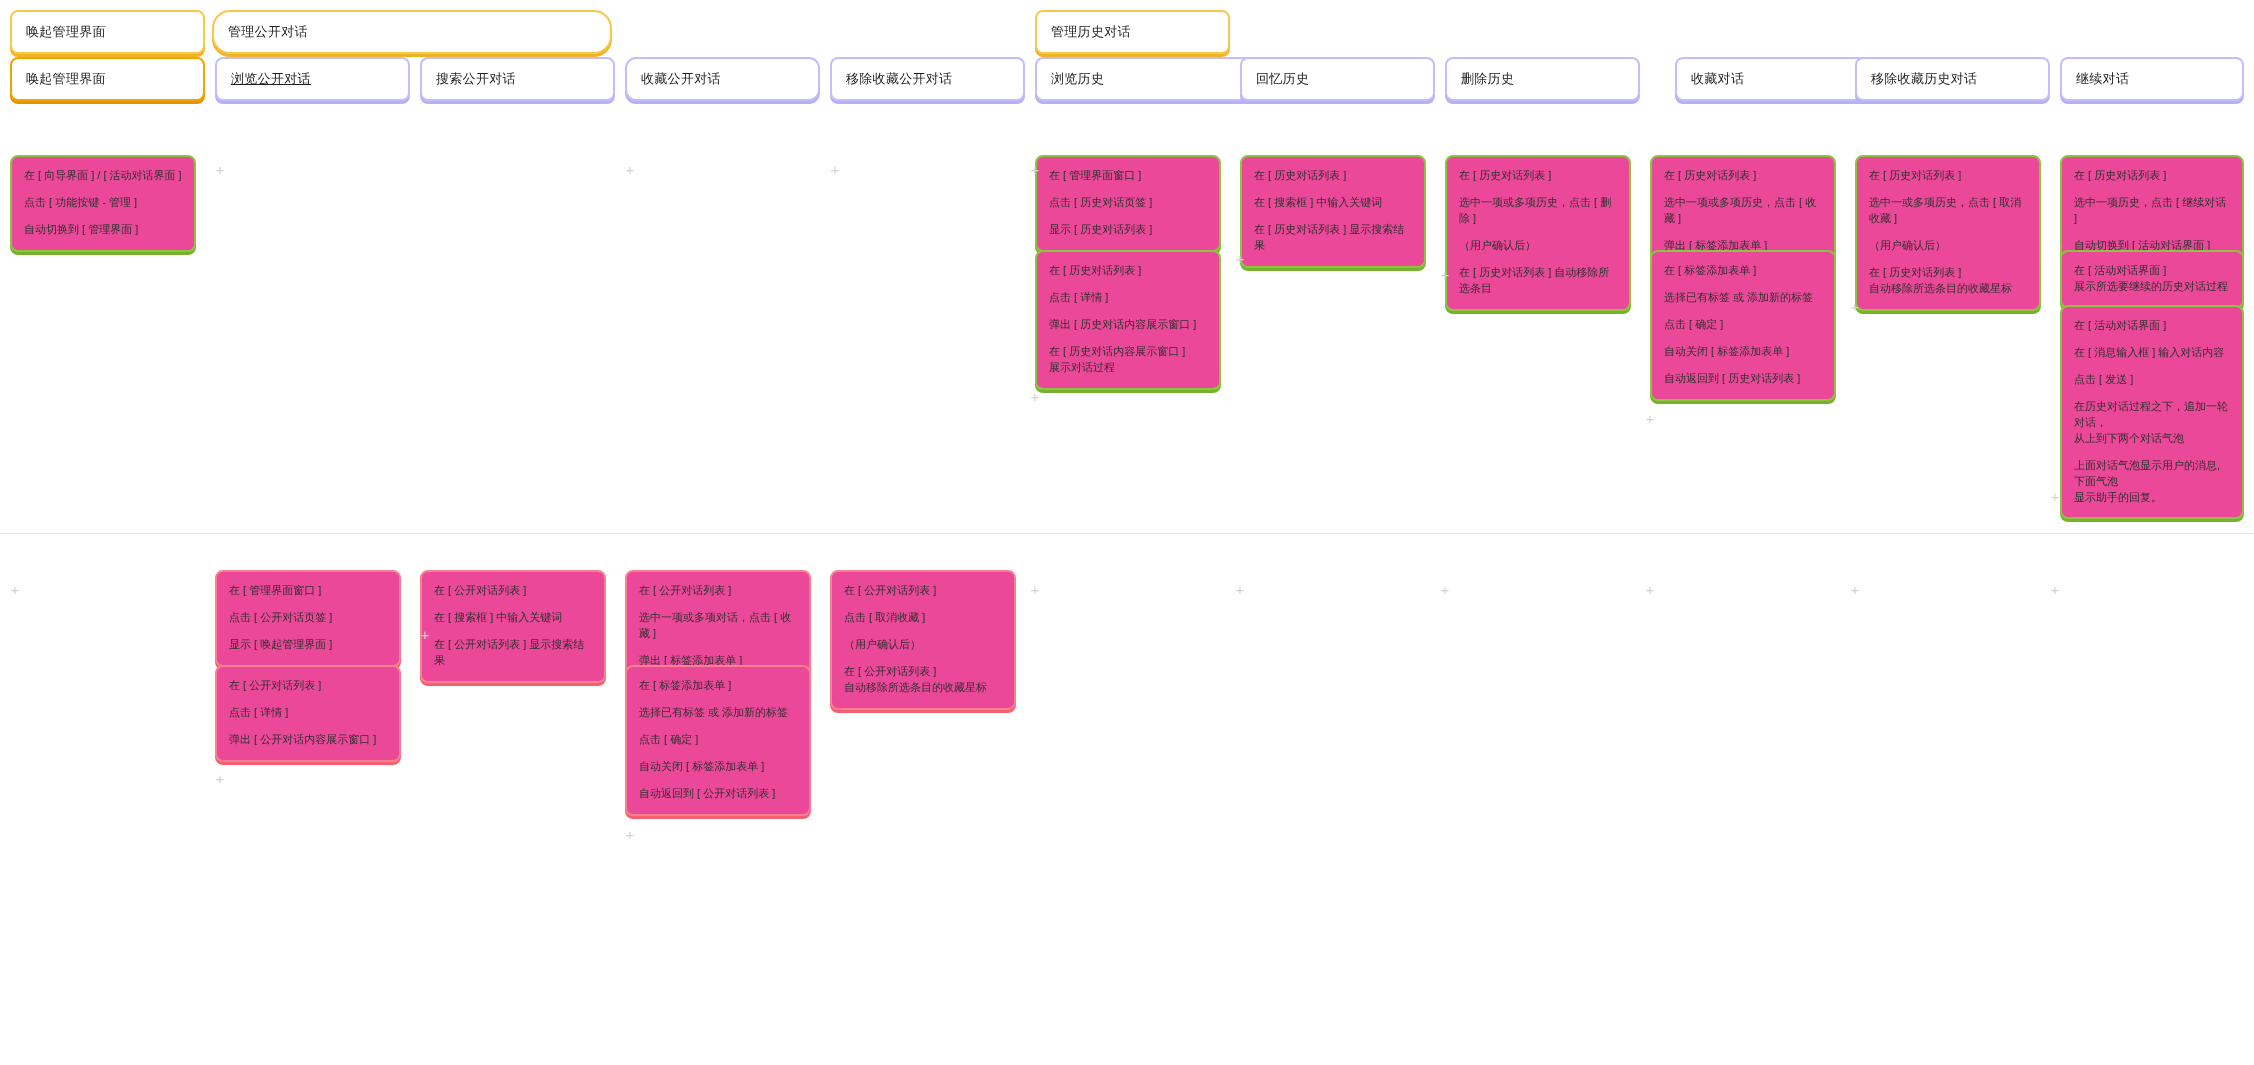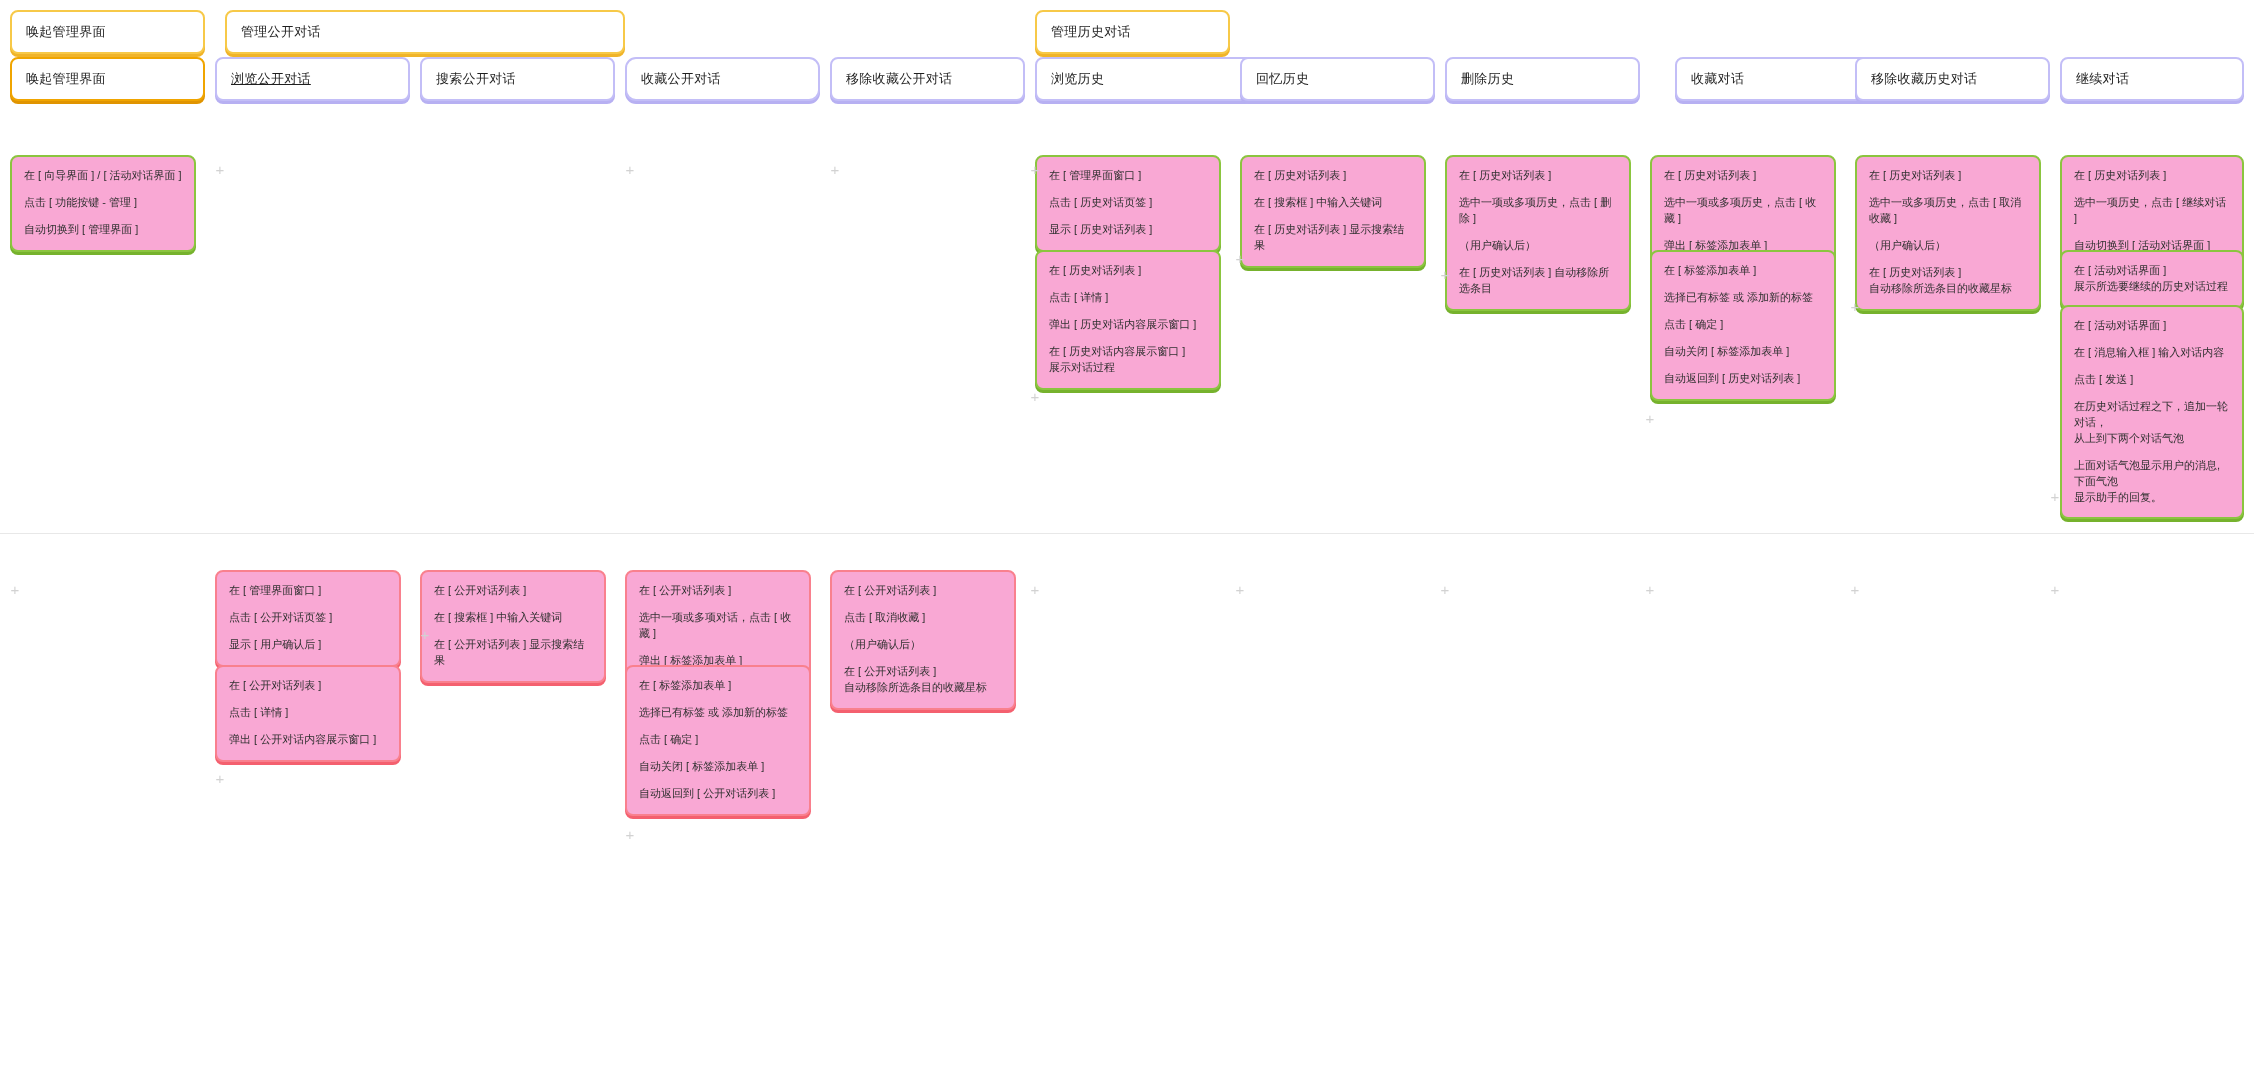--- a/index.html
+++ b/index.html
@@ -38,21 +38,21 @@
   .chip.step {
     border: 2px solid #C3BEF7;
     box-shadow: 0 3px 0 0 #B7B0F2;
   }
 
   
   .card {
     position: absolute;
     width: 186px;
     border-radius: 8px;
-    background: #f9a8d4;
+    background: #ec4899;
     padding: 11px 12px 12px 12px;
     font-size: 11px;
     line-height: 1.45;
     color: #303030;
   }
   .card.green {
     border: 2px solid #8BC53F;
     box-shadow: 0 3px 0 0 #76B22D;
   }
   .card.red {
@@ -79,21 +79,21 @@
     text-align: center;
     user-select: none;
   }
 </style>
 </head>
 <body>
 
 <div id="board">
   <div class="divider" style="top: 533px; background: rgb(232, 232, 232);"></div>
 <div class="chip lane" style="left: 10px; top: 10px; width: 195px;">唤起管理界面</div>
-    <div class="chip lane" style="left: 225px; top: 10px; width: 400px;">管理公开对话</div>
+    <div class="chip lane" style="left: 212px; top: 10px; width: 400px; border-radius: 18px;">管理公开对话</div>
     <div class="chip lane" style="left: 1035px; top: 10px; width: 195px; padding-left: 14px;">管理历史对话</div>
     <div class="chip lane-active" style="left: 10px; top: 57px; width: 195px;">唤起管理界面</div>
     <div class="chip step" style="left: 215px; top: 57px; width: 195px; text-decoration: underline;">浏览公开对话</div>
     <div class="chip step" style="left: 420px; top: 57px; width: 195px;">搜索公开对话</div>
     <div class="chip step" style="left: 625px; top: 57px; width: 195px; border-radius: 11px;">收藏公开对话</div>
     <div class="chip step" style="left: 830px; top: 57px; width: 195px;">移除收藏公开对话</div>
     <div class="chip step" style="left: 1035px; top: 57px; width: 219px;">浏览历史</div>
     <div class="chip step" style="left: 1240px; top: 57px; width: 195px;">回忆历史</div>
     <div class="chip step" style="left: 1445px; top: 57px; width: 195px;">删除历史</div>
     <div class="chip step" style="left: 1675px; top: 57px; width: 195px;">收藏对话</div>
@@ -160,21 +160,21 @@
       <div class="ln">在 [ 消息输入框 ] 输入对话内容</div>
       <div class="ln">点击 [ 发送 ]</div>
       <div class="ln">在历史对话过程之下，追加一轮对话，
 从上到下两个对话气泡</div>
       <div class="ln">上面对话气泡显示用户的消息,下面气泡
 显示助手的回复。</div>
     </div>
     <div class="card red" style="left: 215px; top: 570px; width: 186px;">
       <div class="ln">在 [ 管理界面窗口 ]</div>
       <div class="ln">点击 [ 公开对话页签 ]</div>
-      <div class="ln">显示 [ 用户确认后 ]</div>
+      <div class="ln">显示 [ 唤起管理界面 ]</div>
     </div>
     <div class="card red" style="left: 215px; top: 665px; width: 186px;">
       <div class="ln">在 [ 公开对话列表 ]</div>
       <div class="ln">点击 [ 详情 ]</div>
       <div class="ln">弹出 [ 公开对话内容展示窗口 ]</div>
     </div>
     <div class="card red" style="left: 420px; top: 570px; width: 186px;">
       <div class="ln">在 [ 公开对话列表 ]</div>
       <div class="ln">在 [ 搜索框 ] 中输入关键词</div>
       <div class="ln">在 [ 公开对话列表 ] 显示搜索结果</div>

